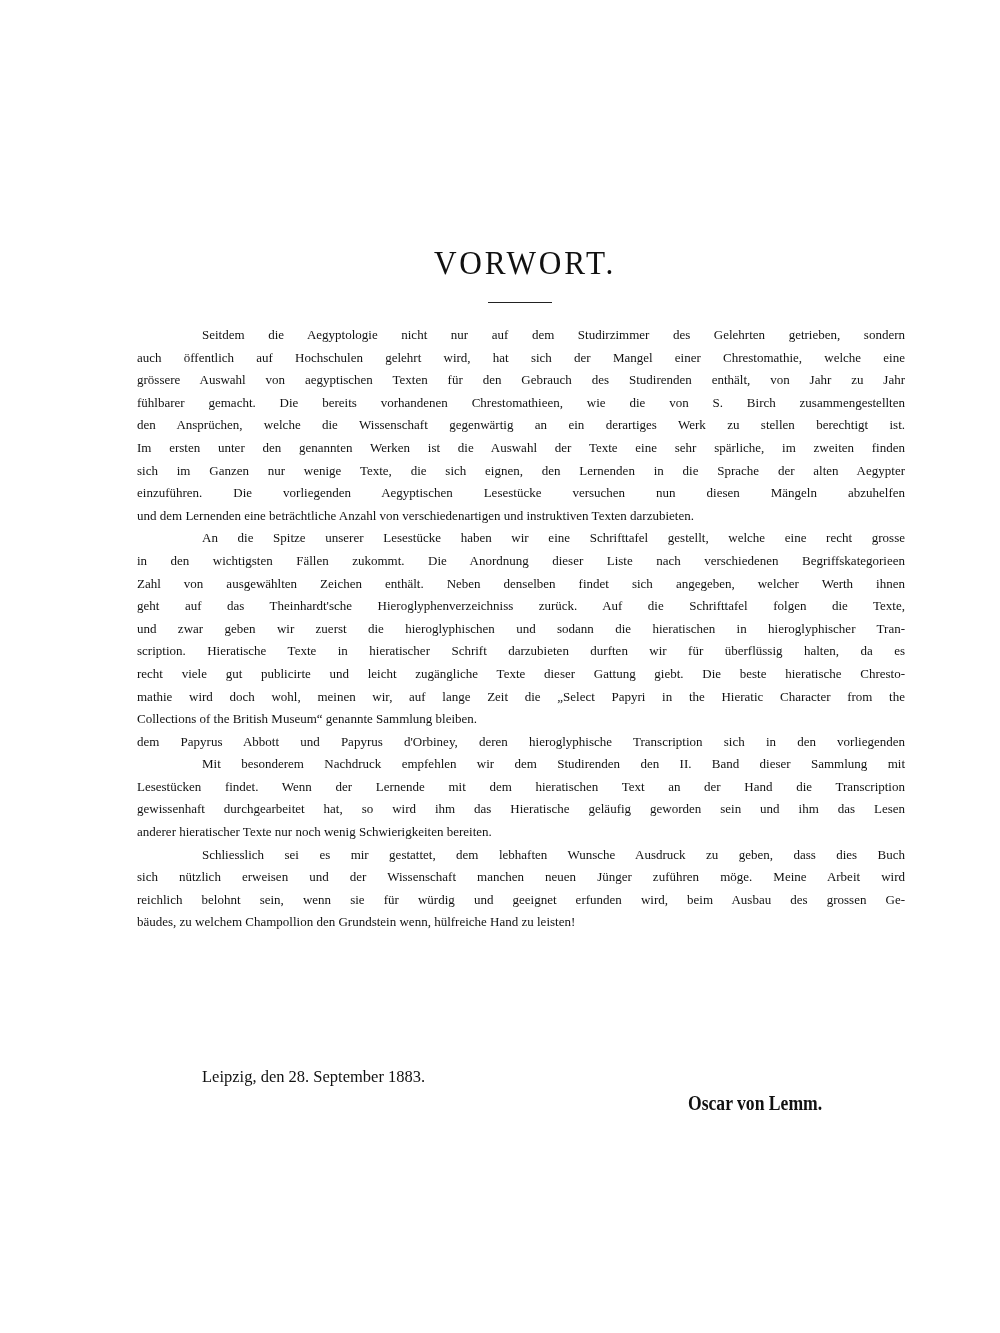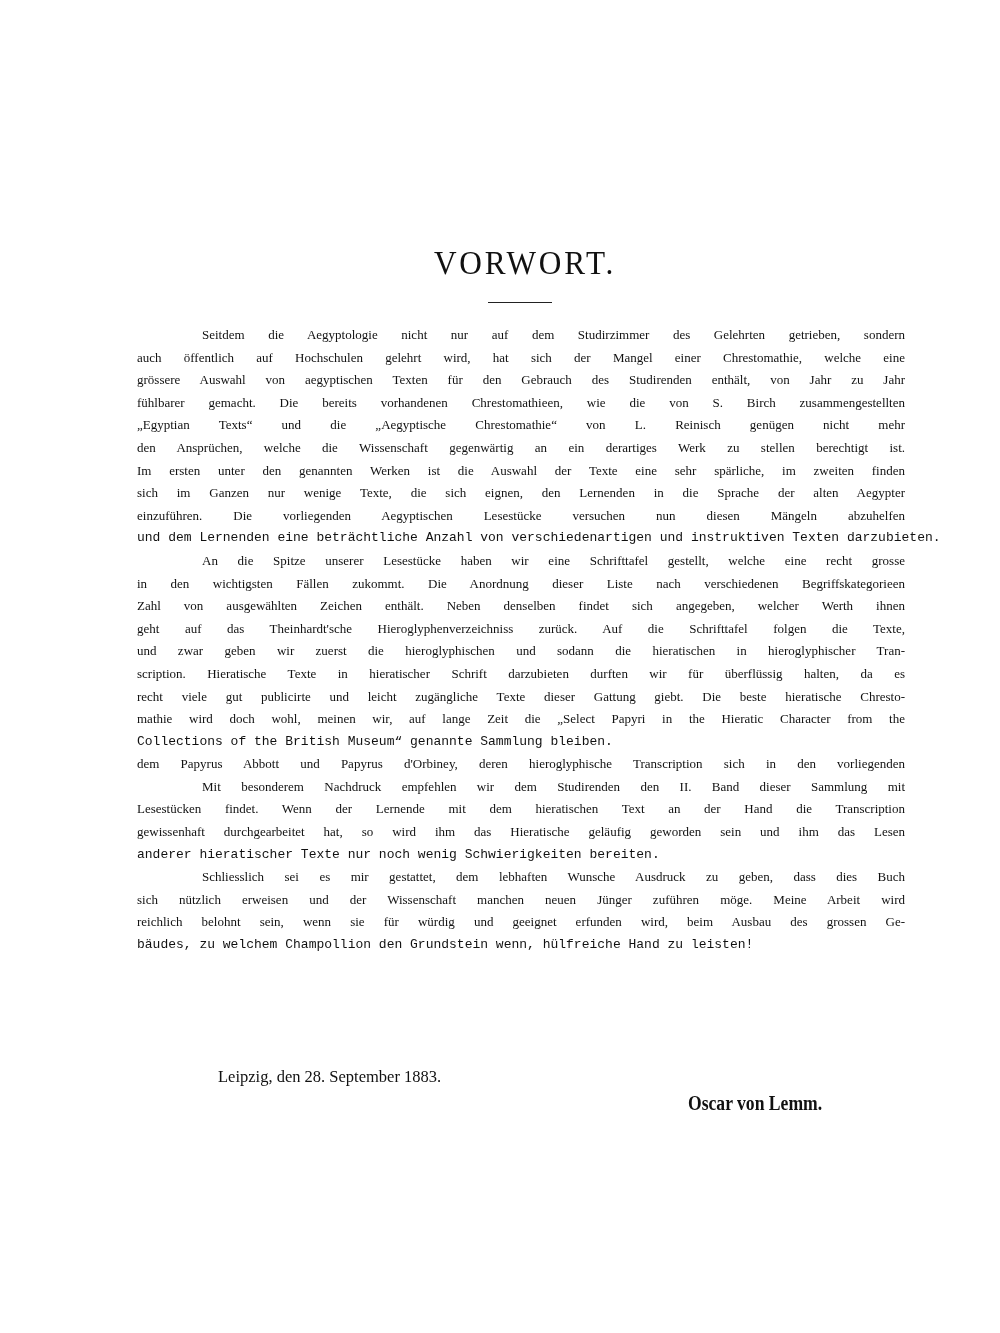--- a/index.html
+++ b/index.html
@@ -2,40 +2,39 @@
 <html><head>
 <meta charset="utf-8">
 <style>
   html, body { margin: 0; padding: 0; background: #ffffff; }
   body { width: 1000px; height: 1333px; position: relative; overflow: hidden; color: #111; font-family: "Liberation Serif", "DejaVu Serif", serif; }
   .page { position: absolute; left: 0; top: 0; width: 916px; height: 1333px; }
   .title { position: absolute; left: 0; width: 1050px; top: 244px; text-align: center; font-size: 34px; letter-spacing: 3px; font-weight: normal; transform: scaleX(0.92); transform-origin: 525px 0; }
   .rule { position: absolute; left: 488px; top: 302px; width: 64px; height: 0; border-top: 1.3px solid #222; }
   .body { position: absolute; left: 137px; top: 324px; width: 768px; }
   .line { height: 22.6px; line-height: 22.6px; font-size: 13px; white-space: nowrap; text-align: justify; text-align-last: justify; display: block; overflow: visible; }
-  .line.last { text-align-last: left; font-family: Liberation Mono, monospace; }
+  .line.last { text-align-last: left; }
   .line.indent { padding-left: 65px; }
-  .closing { position: absolute; left: 202px; top: 1067px; font-size: 16.5px; margin-left: 16px; }
+  .closing { position: absolute; left: 202px; top: 1067px; font-size: 16.5px; }
   .signature { position: absolute; left: 688px; top: 1092px; font-size: 20px; font-weight: bold; transform: scaleX(0.88); transform-origin: 0 0; }
 </style>
 </head>
 <body>
 
 <div class="page">
   <div class="title">VORWORT.</div>
   <div class="rule"></div>
 
   <div class="body">
 
     <div>
       <span class="line indent">Seitdem die Aegyptologie nicht nur auf dem Studirzimmer des Gelehrten getrieben, sondern</span>
       <span class="line">auch öffentlich auf Hochschulen gelehrt wird, hat sich der Mangel einer Chrestomathie, welche eine</span>
       <span class="line">grössere Auswahl von aegyptischen Texten für den Gebrauch des Studirenden enthält, von Jahr zu Jahr</span>
       <span class="line">fühlbarer gemacht. Die bereits vorhandenen Chrestomathieen, wie die von S. Birch zusammengestellten</span>
-      <span class="line">„Egyptian Texts“ und die „Aegyptische Chrestomathie“ von L. Reinisch genügen nicht mehr</span>
       <span class="line">den Ansprüchen, welche die Wissenschaft gegenwärtig an ein derartiges Werk zu stellen berechtigt ist.</span>
       <span class="line">Im ersten unter den genannten Werken ist die Auswahl der Texte eine sehr spärliche, im zweiten finden</span>
       <span class="line">sich im Ganzen nur wenige Texte, die sich eignen, den Lernenden in die Sprache der alten Aegypter</span>
       <span class="line">einzuführen. Die vorliegenden Aegyptischen Lesestücke versuchen nun diesen Mängeln abzuhelfen</span>
       <span class="line last">und dem Lernenden eine beträchtliche Anzahl von verschiedenartigen und instruktiven Texten darzubieten.</span>
     </div>
 
     <div>
       <span class="line indent">An die Spitze unserer Lesestücke haben wir eine Schrifttafel gestellt, welche eine recht grosse</span>
       <span class="line">in den wichtigsten Fällen zukommt. Die Anordnung dieser Liste nach verschiedenen Begriffskategorieen</span>

